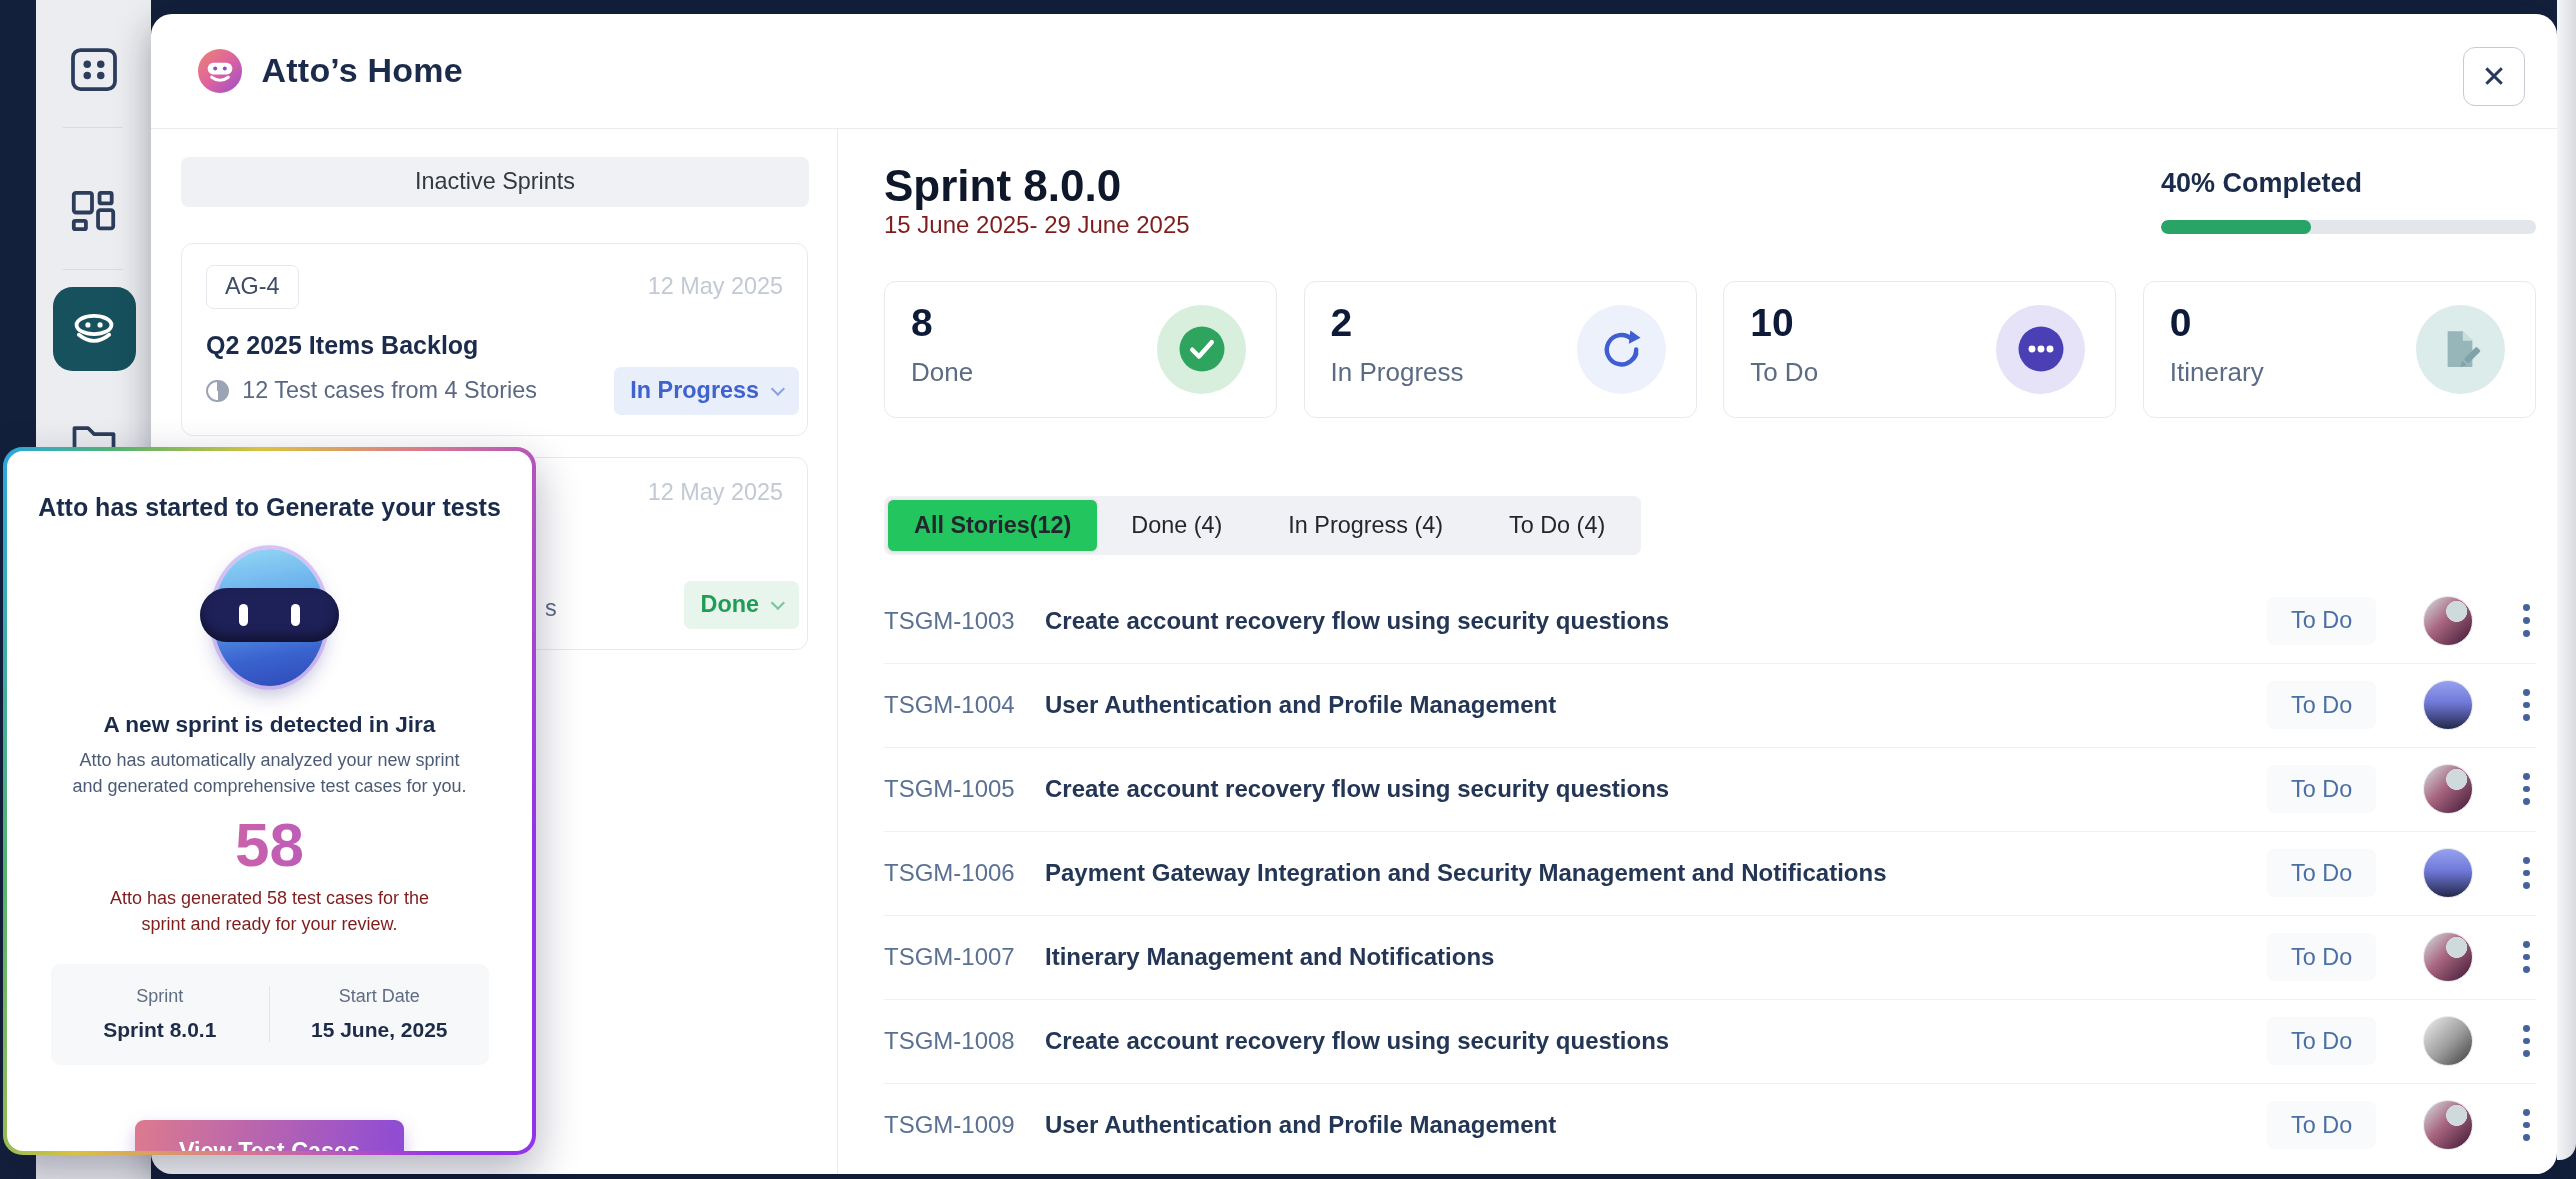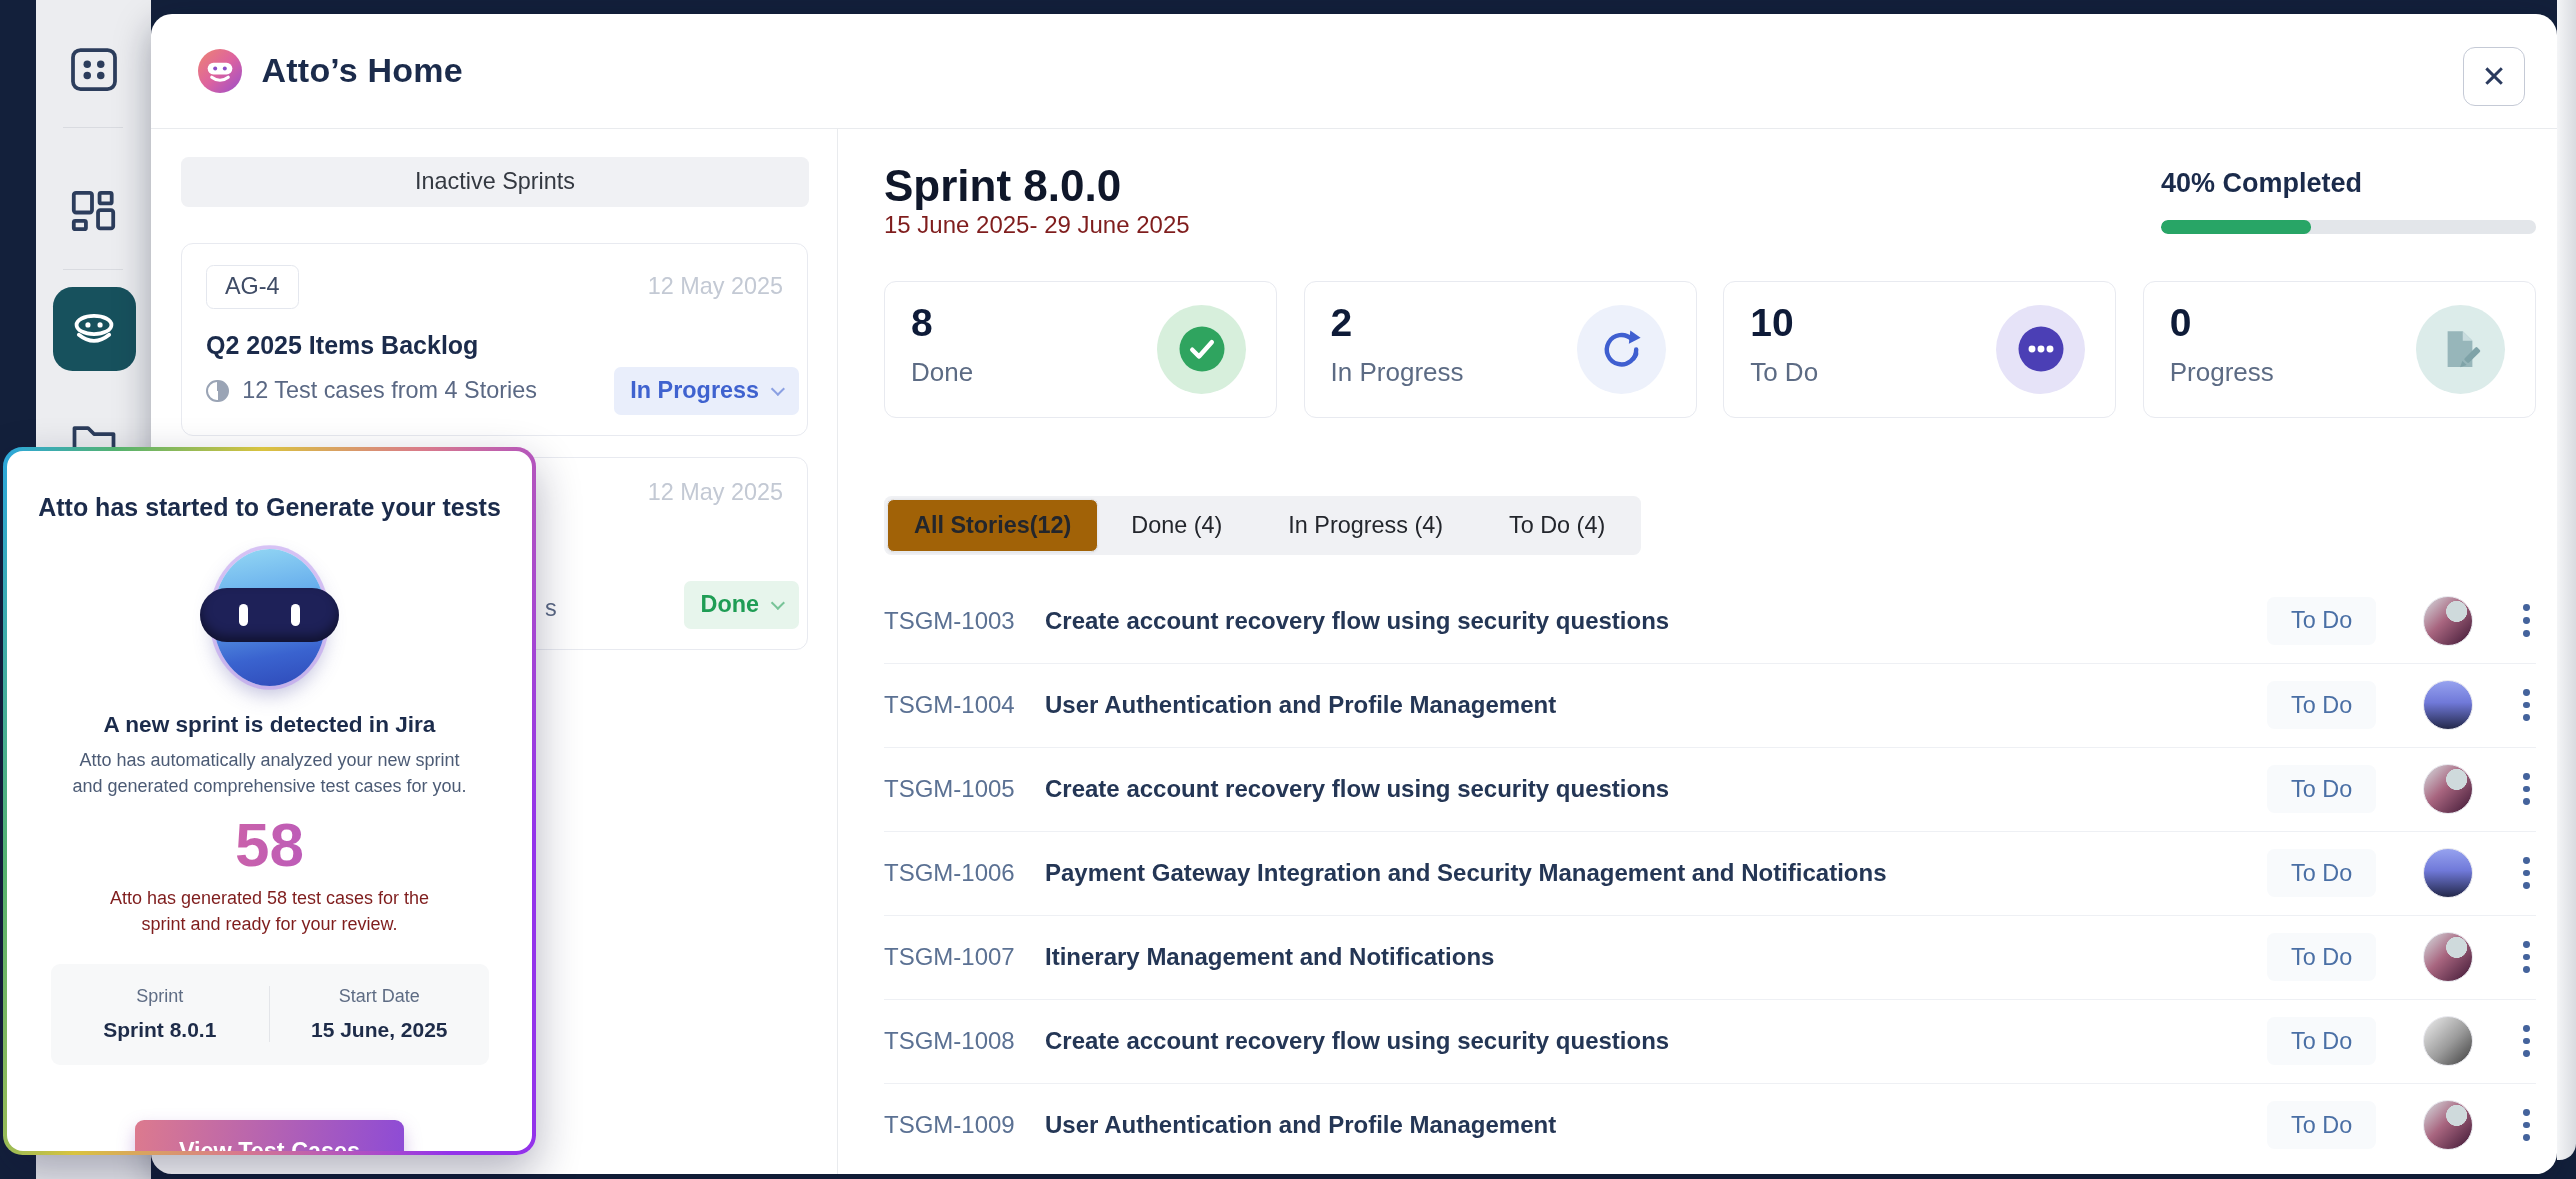--- a/index.html
+++ b/index.html
@@ -72,21 +72,21 @@
     position:relative;background:#fff;}
   .stat-num{font-size:39px;font-weight:700;color:#0e1b38;}
   .stat-label{margin-top:12px;font-size:26px;color:#5c6b84;}
   .stat-icon{position:absolute;right:30px;top:23.4px;width:89px;height:89px;border-radius:50%;
     display:flex;align-items:center;justify-content:center;}
   .stat-icon.green{background:#d7efdc;} .stat-icon.blue{background:#edf1fb;}
   .stat-icon.purple{background:#e6e3f8;} .stat-icon.teal{background:#dcecea;}
 
   .story-tabs{margin-top:78px;display:inline-flex;background:#f0f1f4;border-radius:7.5px;padding:3px;}
   .story-tab{font-size:23.4px;color:#23262c;padding:13px 33px;border-radius:6.8px;cursor:pointer;white-space:nowrap;}
-  .story-tab.active{background:#a16207;font-weight:600;border:0.8px solid #e7e9ed;
+  .story-tab.active{background:#22c55e;font-weight:600;border:0.8px solid #e7e9ed;
     box-shadow:0 0.8px 2.3px rgba(20,30,60,.06);padding:12px 26px;}
 
   .story-list{margin-top:24px;}
   .story-row{display:flex;align-items:center;height:84px;}
   .story-row + .story-row{border-top:0.8px solid #eef0f4;}
   .story-id{width:158px;flex:none;font-size:24px;color:#5b7193;}
   .story-title{flex:1;font-size:24px;font-weight:700;color:#243655;padding-left:3px;
     white-space:nowrap;overflow:hidden;}
   .story-status{background:#f8fafc;border-radius:7.5px;padding:10.6px 24px;font-size:23.4px;color:#4a6fa5;flex:none;}
   .avatar{width:50px;height:50px;border-radius:50%;margin-left:47px;flex:none;border:1.5px solid #e8e8ee;}
@@ -267,21 +267,21 @@
             <svg width="48" height="48" viewBox="0 0 64 64">
               <circle cx="32" cy="32" r="30" fill="#4b3fb5"></circle>
               <circle cx="20" cy="32" r="4.6" fill="#fff"></circle>
                 <circle cx="32" cy="32" r="4.6" fill="#fff"></circle>
               <circle cx="44" cy="32" r="4.6" fill="#fff"></circle>
             </svg>
           </div>
         </div>
         <div class="stat-card">
           <div class="stat-num">0</div>
-          <div class="stat-label">Progress</div>
+          <div class="stat-label">Itinerary</div>
           <div class="stat-icon teal">
             <svg width="44" height="44" viewBox="0 0 64 64">
               <path d="M14 6 h22 l14 14 v38 h-36 z" fill="#97b6ba"></path>
               <path d="M36 6 l14 14 h-14 z" fill="#c9dcde"></path>
               <g transform="rotate(45 46 44)">
                 <rect x="42" y="26" width="9" height="26" rx="2" fill="#7fa3a8"></rect>
                 <path d="M42 55 l4.5 9 4.5-9 z" fill="#7fa3a8"></path>
               </g>
             </svg>
           </div>

